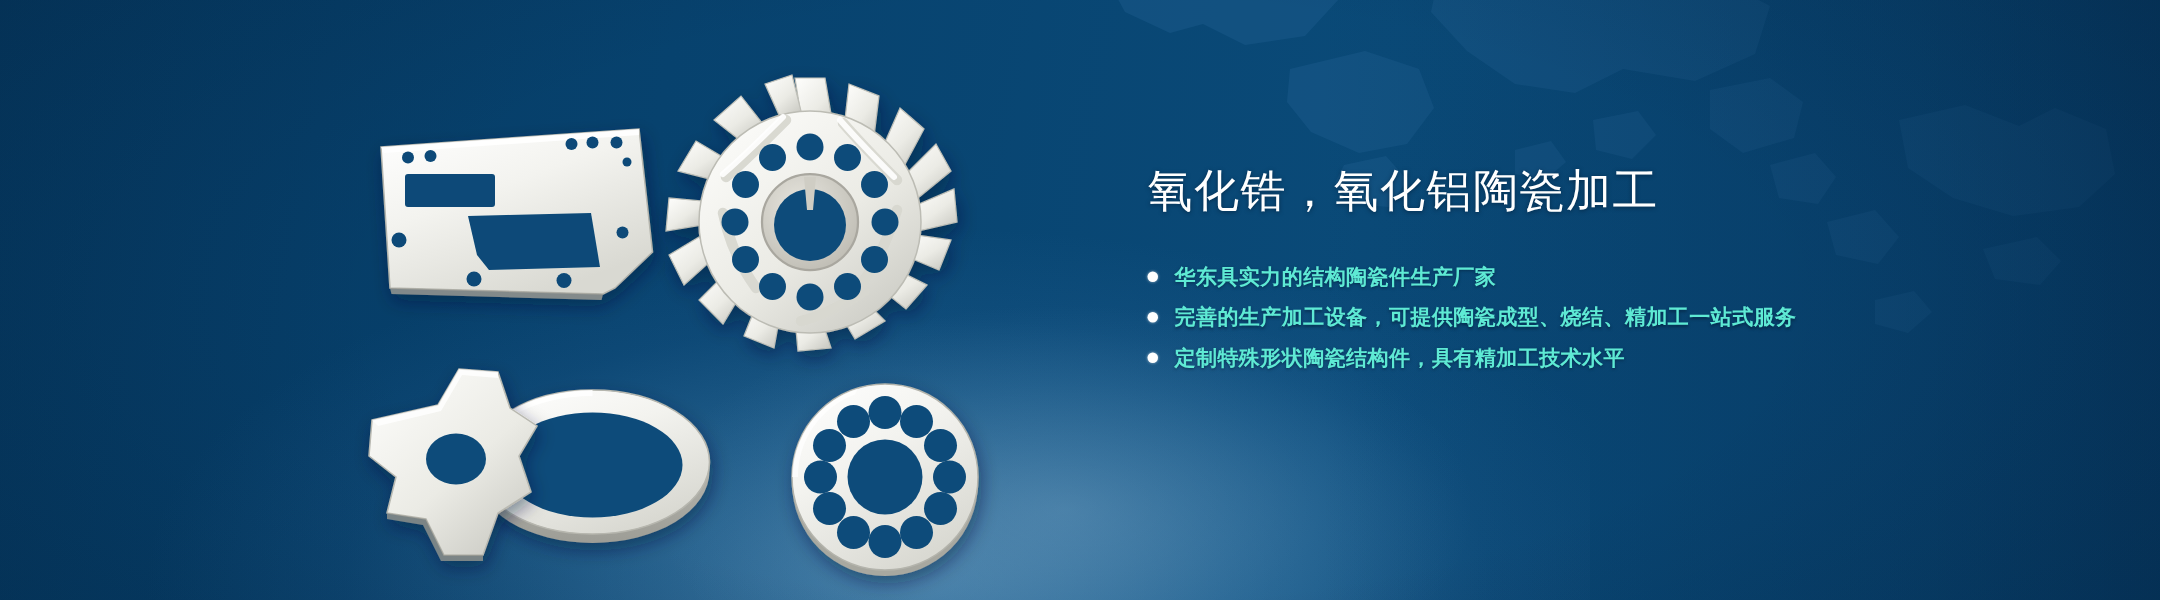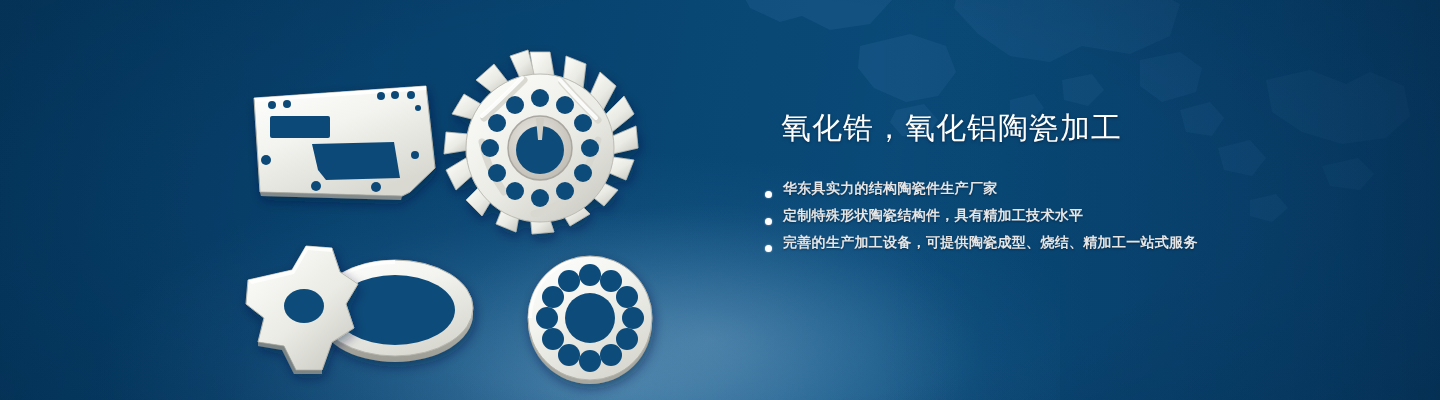--- a/index.html
+++ b/index.html
@@ -42,26 +42,25 @@
   }
   .worldmap{position:absolute;right:-30px;top:-40px;width:760px;height:330px;opacity:.50;}
   .worldmap path{fill:#1b5a8b;}
 
   
   .copy{position:absolute;left:765px;top:108px;width:620px;}
   .headline{
     font-size:30px;line-height:40px;font-weight:400;color:#ffffff;
     letter-spacing:1px;white-space:nowrap;
     text-shadow:0 1px 3px rgba(0,20,40,.55);
-    margin-left:16px;
   }
   .bullets{margin-top:23px;}
   .bullet{
-    display:flex;align-items:flex-end;height:27px;
-    font-size:14px;font-weight:700;color:#e5e5e5;
+    display:flex;align-items:center;height:27px;
+    font-size:14px;font-weight:700;color:#5eead4;
     letter-spacing:.3px;white-space:nowrap;
     text-shadow:0 1px 2px rgba(0,18,36,.5);
   }
   .dot{
     width:7px;height:7px;border-radius:50%;background:#ffffff;
     margin-right:11px;flex:0 0 auto;
     box-shadow:0 0 2px rgba(255,255,255,.6);
   }
 
   
@@ -238,22 +237,22 @@
 
   <div class="copy">
     <div class="headline">氧化锆，氧化铝陶瓷加工</div>
     <div class="bullets">
       <div class="bullet">
         <span class="dot"></span>
         <span>华东具实力的结构陶瓷件生产厂家</span>
       </div>
       <div class="bullet">
         <span class="dot"></span>
-        <span>定制特殊形状陶瓷结构件，具有精加工技术水平</span>
+        <span>完善的生产加工设备，可提供陶瓷成型、烧结、精加工一站式服务</span>
       </div>
       <div class="bullet">
         <span class="dot"></span>
-        <span>完善的生产加工设备，可提供陶瓷成型、烧结、精加工一站式服务</span>
+        <span>定制特殊形状陶瓷结构件，具有精加工技术水平</span>
       </div>
     </div>
   </div>
 
 </div>
 
 </body></html>

